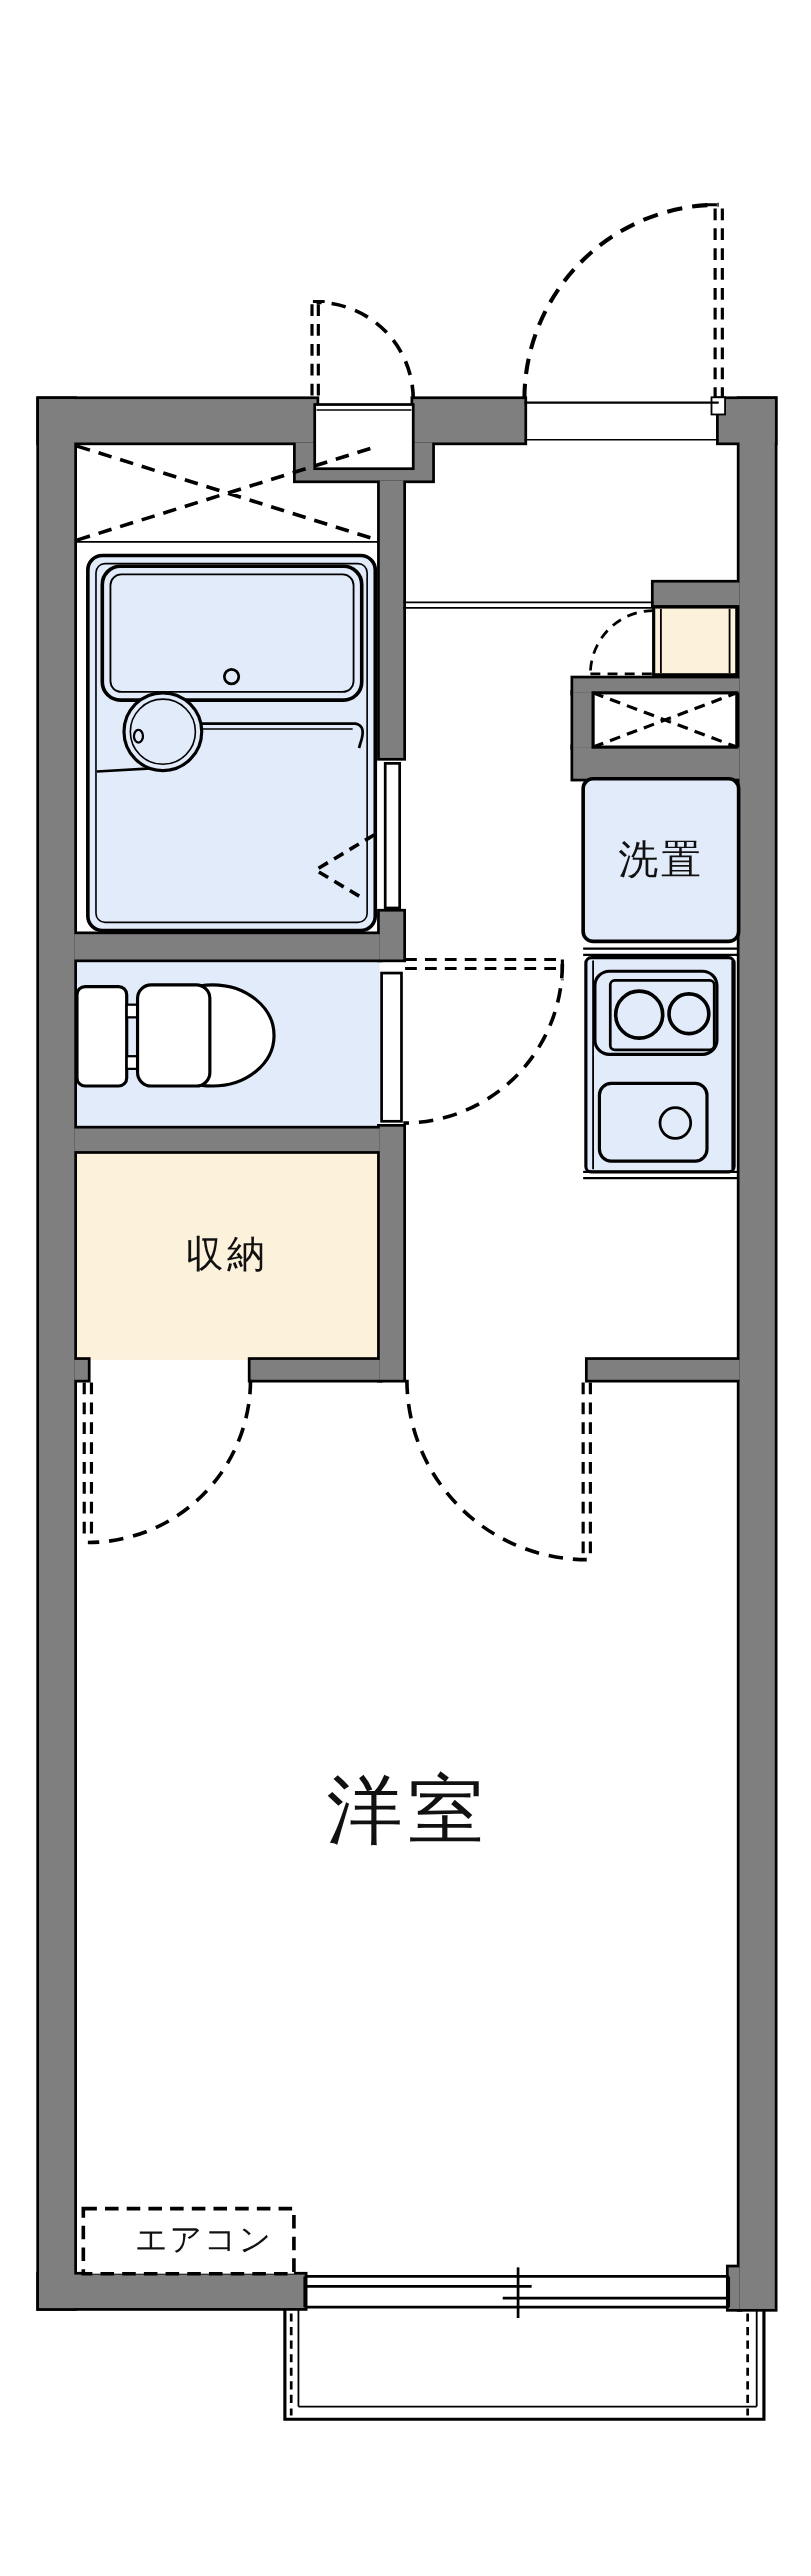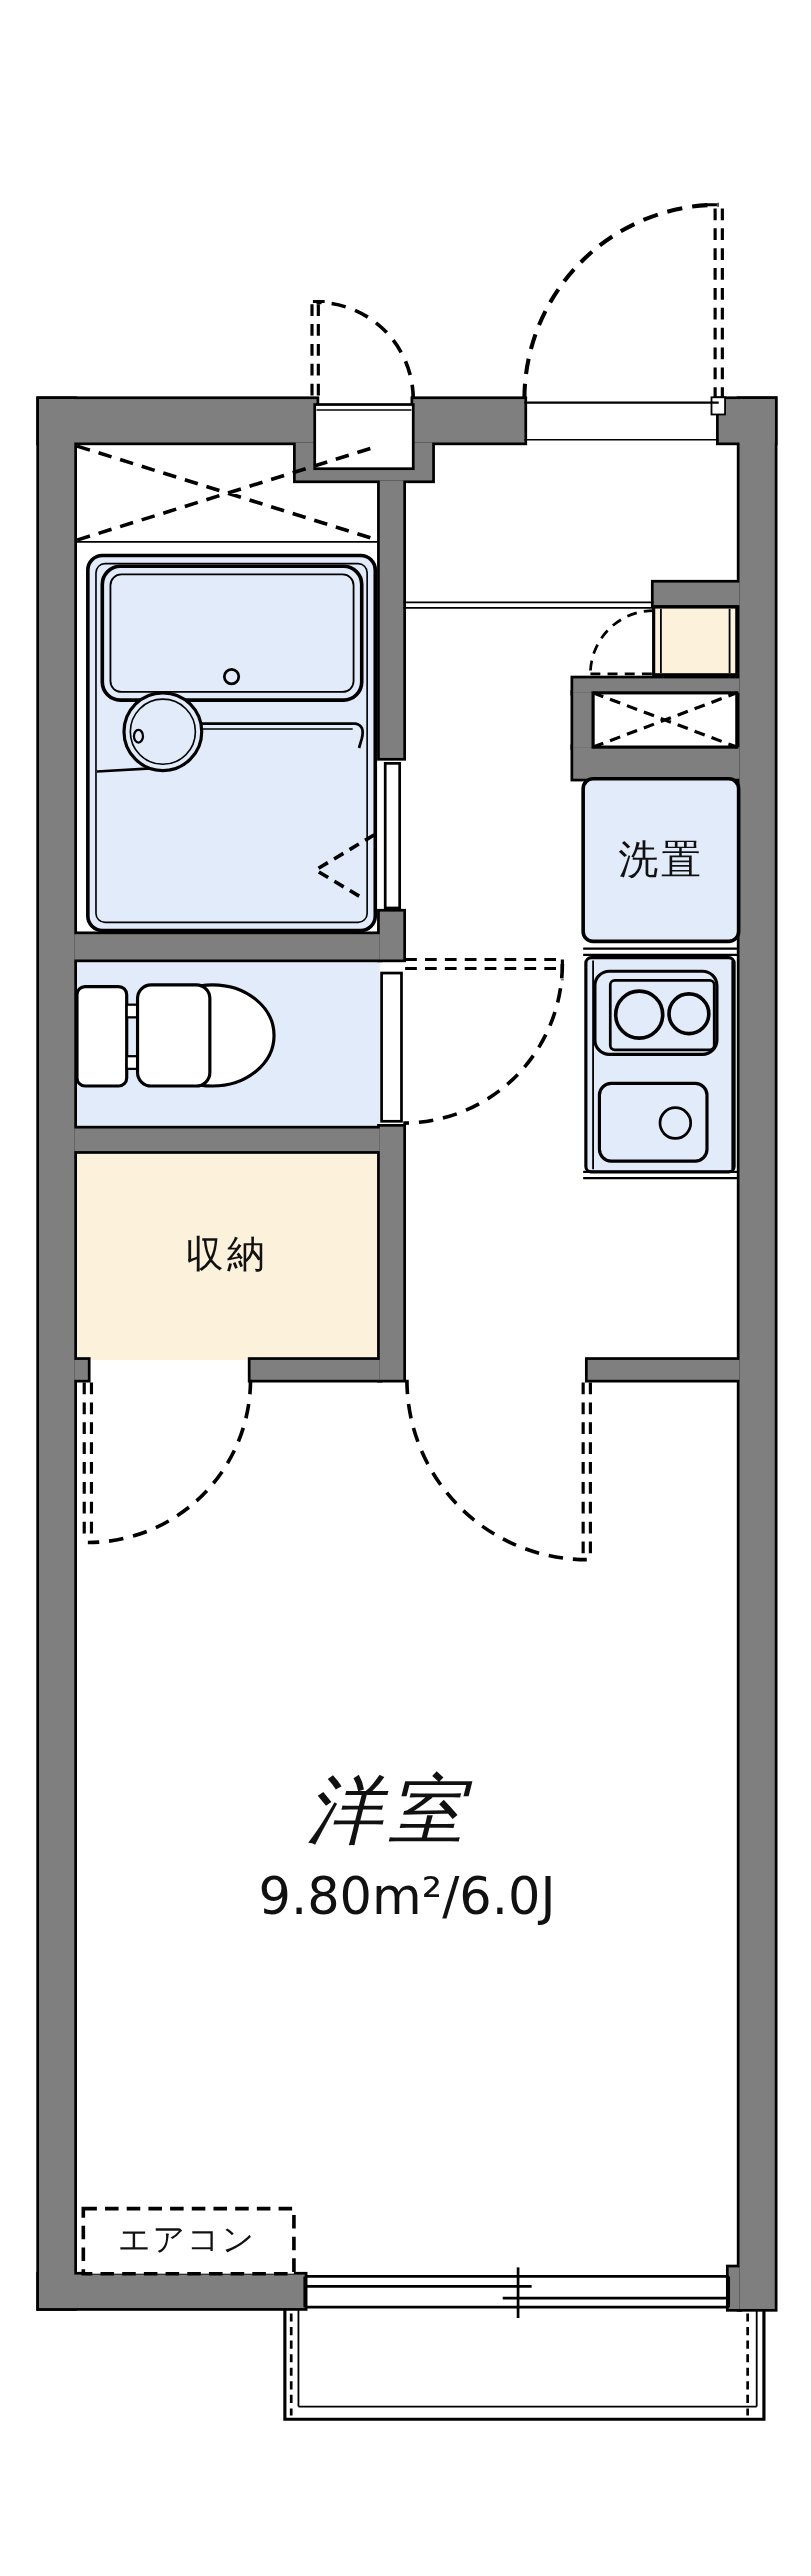--- a/index.html
+++ b/index.html
@@ -166,17 +166,16 @@
 
   <g>
     <path class="ln" stroke-width="3.5" d="M315 2528 V2650 H845 V2528"></path>
     <path class="ln" stroke-width="2" d="M330 2528 V2636 M837 2528 V2636 M330 2636 H837"></path>
     <path class="ln" stroke-width="3" stroke-dasharray="9 6" d="M322 2533 V2646 M827 2533 V2646"></path>
   </g>
 </svg>
 
   <div class="lbl lbl-laundry" style="left:661px;top:835px;">洗置</div>
   <div class="lbl lbl-storage" style="left:227px;top:1230px;text-align:center;">収納</div>
-  <div class="lbl lbl-room" style="left:388px;top:1787px;font-style:italic;">洋室</div>
-  <div class="lbl lbl-area" style="left:407px;top:1872px;">9.80m²/6.0J</div>
-  <div class="lbl lbl-aircon" style="left:187px;top:2216px;">エアコン</div>
+  <div class="lbl lbl-room" style="left:408px;top:1787px;">洋室</div>
+  <div class="lbl lbl-aircon" style="left:204px;top:2216px;">エアコン</div>
 </div>
 
 
 </body></html>

